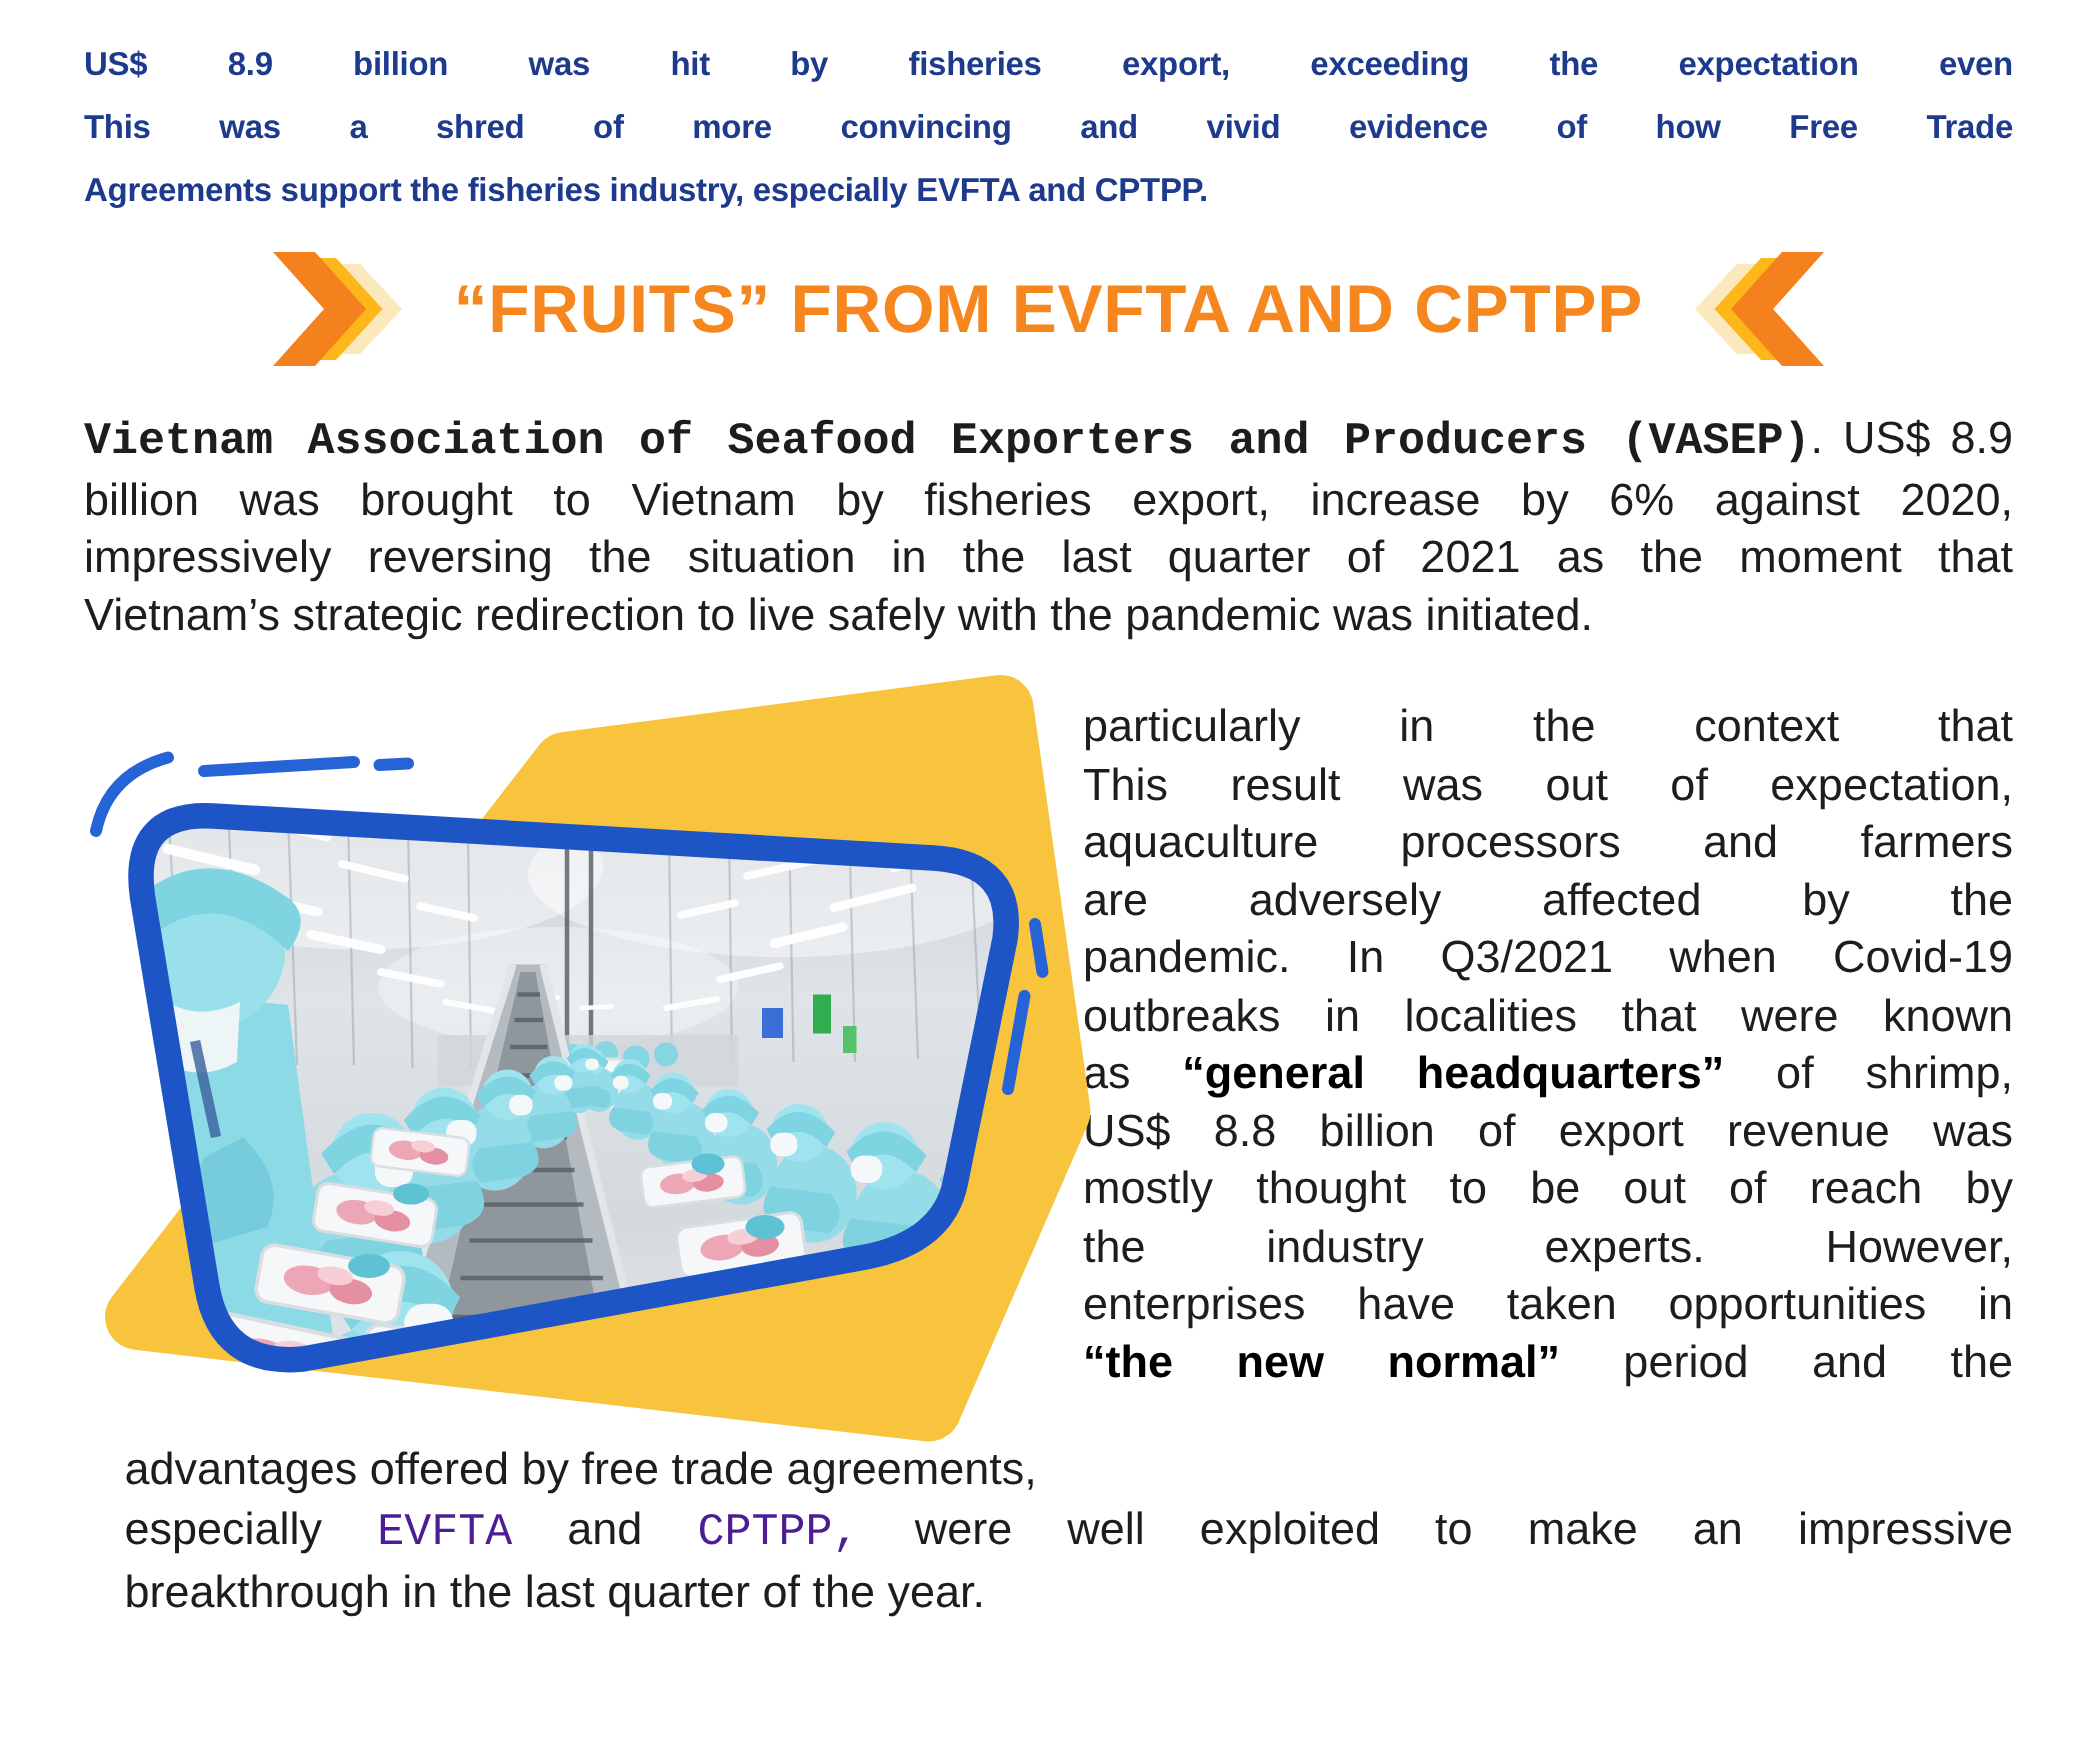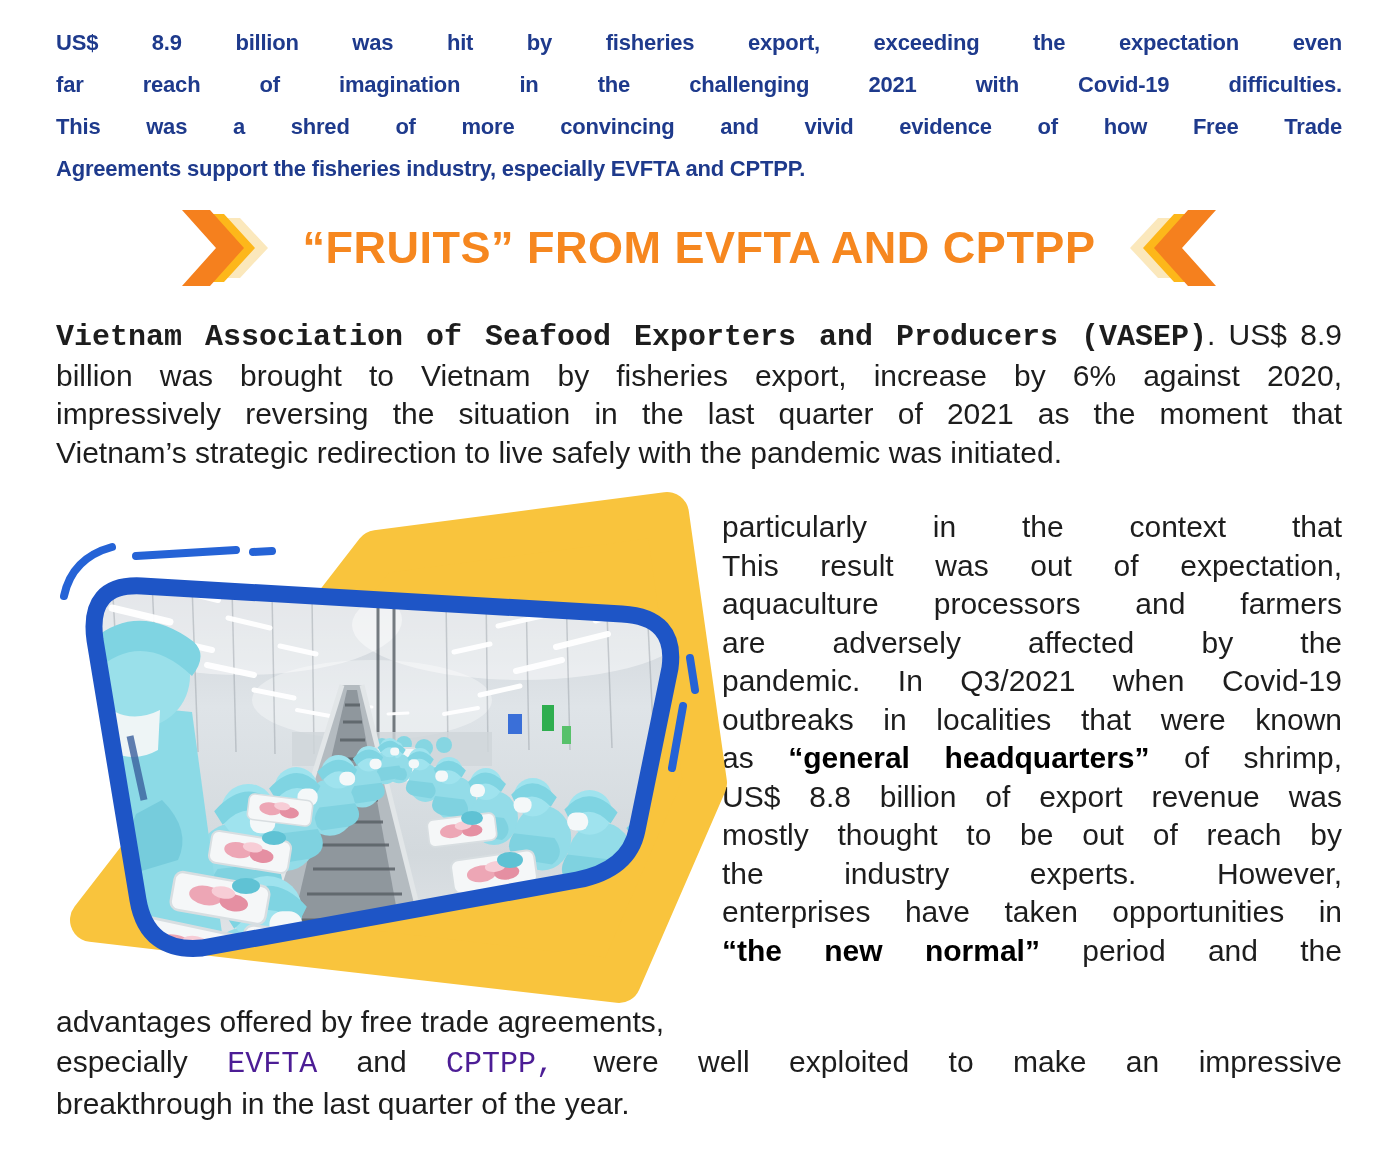--- a/index.html
+++ b/index.html
@@ -28,31 +28,30 @@
   
   .para1{margin-top:24px;}
 
   
   .content-row{display:flex;margin-top:28px;align-items:flex-start;}
   .media{flex:0 0 676px;width:676px;height:500px;margin-left:-14px;position:relative;}
   .media svg.block{position:absolute;left:0;top:0;overflow:visible;}
   .col{flex:1;padding-left:4px;padding-top:8px;min-width:0;}
 
   
-  .bottom{margin-top:2px;}
+  .bottom{margin-top:2px;margin-left:27px;}
   .bottom .tl{line-height:40px;}
 </style>
 </head>
 <body>
 
 <div class="page">
 
   <div class="intro">
       <div class="tl jl"><span class="s-n">US$ 8.9 billion was hit by fisheries export, exceeding the expectation even</span></div>
-      <div class="tl jl"><span class="s-n">far reach of imagination in the challenging 2021 with Covid-19 difficulties.</span></div>
       <div class="tl jl"><span class="s-n">This was a shred of more convincing and vivid evidence of how Free Trade</span></div>
       <div class="tl"><span class="s-n">Agreements support the fisheries industry, especially EVFTA and CPTPP.</span></div>
     </div>
 
   <div class="heading-row">
     <svg class="chev" viewBox="0 0 92 76" aria-hidden="true">
       <path d="M40,8 L60,8 L88,38 L60,68 L40,68 L66,38 Z" fill="#fbe8bc"></path>
       <path d="M20,4 L44,4 L75,38 L44,72 L20,72 L51,38 Z" fill="#fdb71a"></path>
       <path d="M2,0 L30,0 L64,38 L30,76 L2,76 L36,38 Z" fill="#f5801e"></path>
     </svg>

